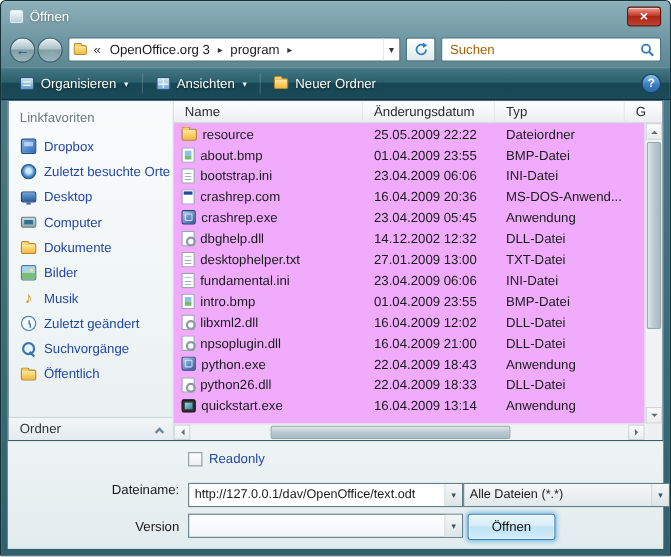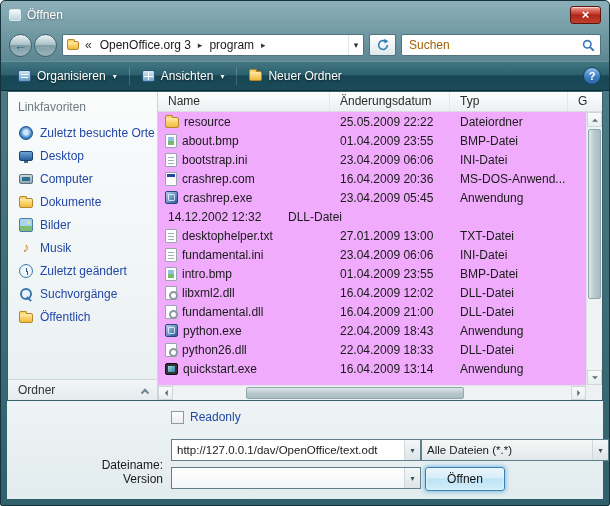--- a/index.html
+++ b/index.html
@@ -126,21 +126,21 @@
   .hs-right .arrow{border-left-color:#5f7078;transform:translate(-30%,-50%)}
   .hs-thumb{position:absolute;top:1px;bottom:1px;left:88px;width:218px;cursor:pointer;
     background:linear-gradient(180deg,#dfe7ea,#b9c9ce 50%,#a9bcc3);border:1px solid #8fa6ad;border-radius:2px}
   .scroll-corner{position:absolute;right:0;bottom:0;width:16px;height:15px;background:#eef1f2}
   
   .bottom{position:absolute;left:6px;right:6px;top:400px;height:98px;background:linear-gradient(180deg,#eef4f5,#e2ebee)}
   .readonly-row{position:absolute;left:164px;top:9px;display:flex;align-items:center;gap:6px}
   .checkbox{width:13px;height:13px;background:linear-gradient(180deg,#fff,#ececec);border:1px solid #8b9ba2;cursor:pointer}
   .readonly-label{color:#2247a5;cursor:pointer}
   .fieldlabel{position:absolute;width:150px;text-align:right;color:#1a1a1a}
-  .lbl-filename{left:6px;top:57px}
+  .lbl-filename{left:6px;top:37px}
   .lbl-version{left:6px;top:71px}
   .combo{position:absolute;height:22px;background:#fff;border:1px solid #5f7f8a;display:flex;align-items:center;cursor:pointer}
   .combo-filename{left:164px;top:38px;width:250px}
   .combo-version{left:164px;top:66px;width:250px;background:linear-gradient(180deg,#fff,#f2f5f6)}
   .combo-filetype{left:414px;top:38px;width:188px;background:linear-gradient(180deg,#f6f8f8,#e2e8ea)}
   .combo-text{flex:1;padding:0 5px;overflow:hidden;white-space:nowrap;font-size:11.5px}
   .combo-btn{width:16px;align-self:stretch;display:flex;align-items:center;justify-content:center;font-size:8px;color:#39525c;
     border-left:1px solid #cfd9dc;background:linear-gradient(180deg,#f4f7f7,#dde4e7)}
   .btn{position:absolute;height:24px;border-radius:3px;text-align:center;line-height:22px;cursor:pointer;color:#111}
   .btn-open{left:418px;top:66px;width:80px;border:1px solid #3c7fb1;
@@ -215,20 +215,24 @@
       <span>?</span>
     </div>
   </div>
 
   <div class="content">
 
     <div class="sidebar">
       <div class="sb-header">Linkfavoriten</div>
       <div>
 
+          <div class="sb-item">
+            <span class="si ic-dropbox-icon"></span>
+            <span>Dropbox</span>
+          </div>
 
           <div class="sb-item">
             <span class="si ic-recent-places-icon"></span>
             <span>Zuletzt besuchte Orte</span>
           </div>
 
           <div class="sb-item">
             <span class="si ic-desktop-icon"></span>
             <span>Desktop</span>
           </div>
@@ -322,20 +326,24 @@
           <div class="row">
             <span class="cell c-name">
               <span class="fic ic-app-file-icon"></span>
               <span>crashrep.exe</span>
             </span>
             <span class="cell c-date">23.04.2009 05:45</span>
             <span class="cell c-type">Anwendung</span>
           </div>
 
           <div class="row">
+            <span class="cell c-name">
+              <span class="fic ic-dll-file-icon"></span>
+              <span>dbghelp.dll</span>
+            </span>
             <span class="cell c-date">14.12.2002 12:32</span>
             <span class="cell c-type">DLL-Datei</span>
           </div>
 
           <div class="row">
             <span class="cell c-name">
               <span class="fic ic-txt-file-icon"></span>
               <span>desktophelper.txt</span>
             </span>
             <span class="cell c-date">27.01.2009 13:00</span>
@@ -365,21 +373,21 @@
               <span class="fic ic-dll-file-icon"></span>
               <span>libxml2.dll</span>
             </span>
             <span class="cell c-date">16.04.2009 12:02</span>
             <span class="cell c-type">DLL-Datei</span>
           </div>
 
           <div class="row">
             <span class="cell c-name">
               <span class="fic ic-dll-file-icon"></span>
-              <span>fundamental.dll</span>
+              <span>npsoplugin.dll</span>
             </span>
             <span class="cell c-date">16.04.2009 21:00</span>
             <span class="cell c-type">DLL-Datei</span>
           </div>
 
           <div class="row">
             <span class="cell c-name">
               <span class="fic ic-app-file-icon"></span>
               <span>python.exe</span>
             </span>

